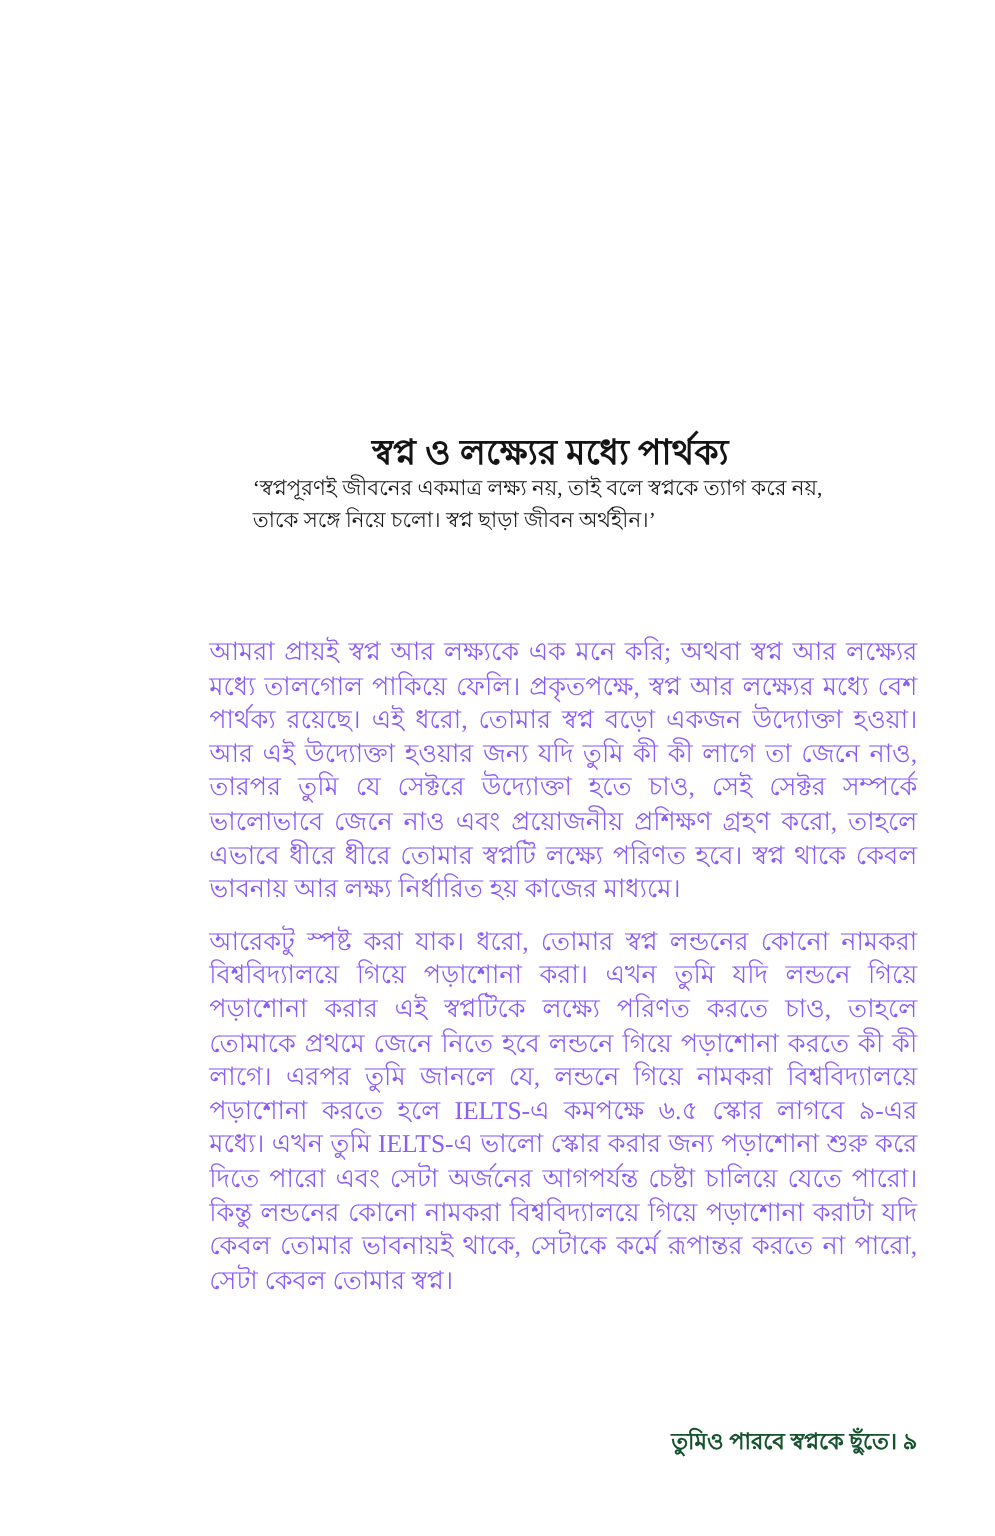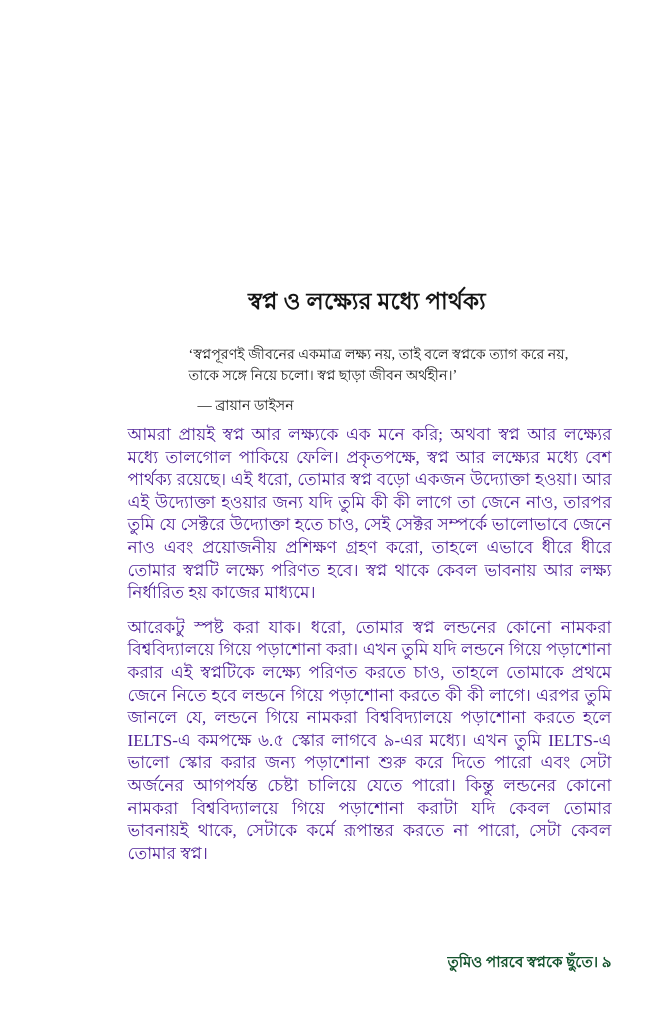--- a/index.html
+++ b/index.html
@@ -36,23 +36,22 @@
     font-weight: bold;
     line-height: 1.3;
     letter-spacing: 0.2px;
     color: #141414;
   }
 
   
   .epigraph {
     position: absolute;
     left: 133px;
-    top: 344px;
+    top: 316px;
     width: 408px;
-    margin-left: 20px;
   }
 
   .epigraph-text {
     font-size: 14.2px;
     line-height: 21px;
     text-align: left;
     color: #1a1a1a;
   }
 
   .epigraph-attribution {
@@ -69,22 +68,22 @@
     left: 88px;
     top: 424px;
     width: 488px;
   }
 
   .body-paragraph {
     font-size: 17px;
     line-height: 22.6px;
     text-align: justify;
     text-justify: inter-word;
-    margin: 0 0 12px 4px;
-    color: #4c1d95;
+    margin: 0 0 12px 16px;
+    color: #8b5cf6;
     word-spacing: 0.2px;
   }
 
   .body-paragraph:last-child {
     margin-bottom: 0;
   }
 
   
   .page-footer {
     position: absolute;
@@ -104,21 +103,20 @@
 </style>
 </head>
 <body>
 
 <div class="page">
 
   <h1 class="chapter-title">স্বপ্ন ও লক্ষ্যের মধ্যে পার্থক্য</h1>
 
   <div class="epigraph">
     <div class="epigraph-text">‘স্বপ্নপূরণই জীবনের একমাত্র লক্ষ্য নয়, তাই বলে স্বপ্নকে ত্যাগ করে নয়, তাকে সঙ্গে নিয়ে চলো। স্বপ্ন ছাড়া জীবন অর্থহীন।’</div>
-    <div class="epigraph-attribution">— ব্রায়ান ডাইসন</div>
   </div>
 
   <div class="body-text">
     <p class="body-paragraph">আমরা প্রায়ই স্বপ্ন আর লক্ষ্যকে এক মনে করি; অথবা স্বপ্ন আর লক্ষ্যের মধ্যে তালগোল পাকিয়ে ফেলি। প্রকৃতপক্ষে, স্বপ্ন আর লক্ষ্যের মধ্যে বেশ পার্থক্য রয়েছে। এই ধরো, তোমার স্বপ্ন বড়ো একজন উদ্যোক্তা হওয়া। আর এই উদ্যোক্তা হওয়ার জন্য যদি তুমি কী কী লাগে তা জেনে নাও, তারপর তুমি যে সেক্টরে উদ্যোক্তা হতে চাও, সেই সেক্টর সম্পর্কে ভালোভাবে জেনে নাও এবং প্রয়োজনীয় প্রশিক্ষণ গ্রহণ করো, তাহলে এভাবে ধীরে ধীরে তোমার স্বপ্নটি লক্ষ্যে পরিণত হবে। স্বপ্ন থাকে কেবল ভাবনায় আর লক্ষ্য নির্ধারিত হয় কাজের মাধ্যমে।</p>
     <p class="body-paragraph">আরেকটু স্পষ্ট করা যাক। ধরো, তোমার স্বপ্ন লন্ডনের কোনো নামকরা বিশ্ববিদ্যালয়ে গিয়ে পড়াশোনা করা। এখন তুমি যদি লন্ডনে গিয়ে পড়াশোনা করার এই স্বপ্নটিকে লক্ষ্যে পরিণত করতে চাও, তাহলে তোমাকে প্রথমে জেনে নিতে হবে লন্ডনে গিয়ে পড়াশোনা করতে কী কী লাগে। এরপর তুমি জানলে যে, লন্ডনে গিয়ে নামকরা বিশ্ববিদ্যালয়ে পড়াশোনা করতে হলে IELTS-এ কমপক্ষে ৬.৫ স্কোর লাগবে ৯-এর মধ্যে। এখন তুমি IELTS-এ ভালো স্কোর করার জন্য পড়াশোনা শুরু করে দিতে পারো এবং সেটা অর্জনের আগপর্যন্ত চেষ্টা চালিয়ে যেতে পারো। কিন্তু লন্ডনের কোনো নামকরা বিশ্ববিদ্যালয়ে গিয়ে পড়াশোনা করাটা যদি কেবল তোমার ভাবনায়ই থাকে, সেটাকে কর্মে রূপান্তর করতে না পারো, সেটা কেবল তোমার স্বপ্ন।</p>
   </div>
 
   <div class="page-footer">
     <span>তুমিও পারবে স্বপ্নকে ছুঁতে</span><span class="footer-sep">।</span> <span>৯</span>
   </div>

